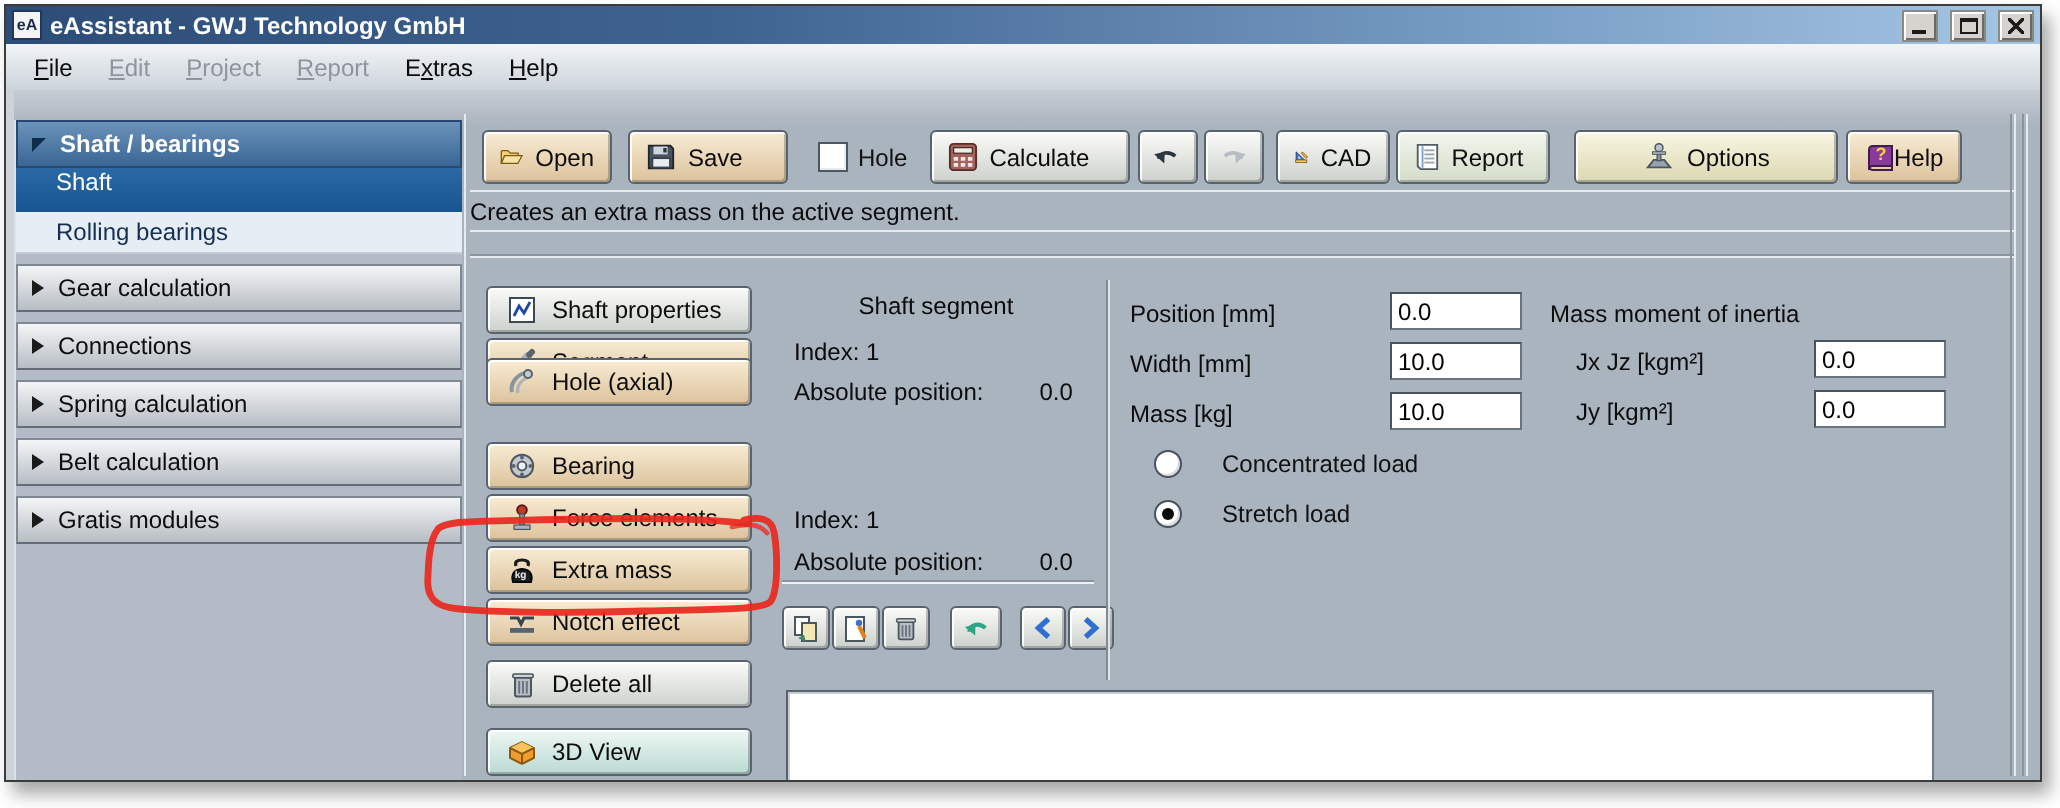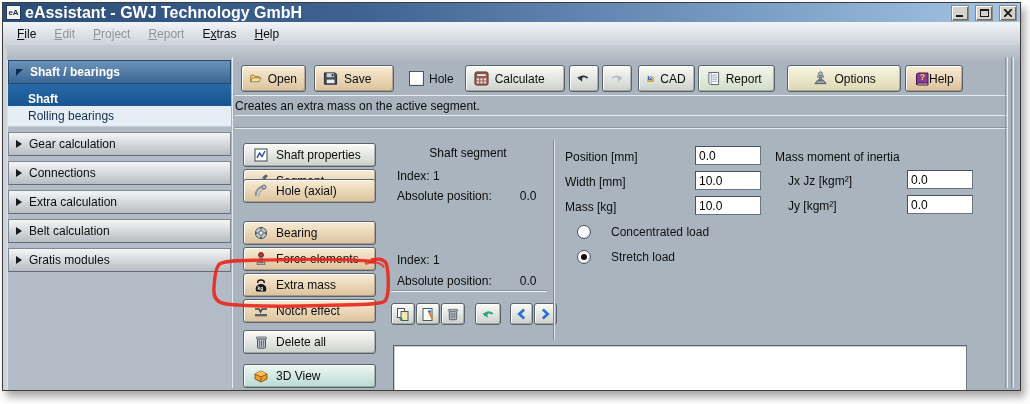--- a/index.html
+++ b/index.html
@@ -4,38 +4,38 @@
 <style>
   html,body{margin:0;padding:0;}
   body{width:1030px;height:404px;background:#ffffff;font-family:"Liberation Sans",sans-serif;position:relative;overflow:hidden;font-size:12px;color:#111;}
   .window{position:absolute;left:2px;top:2px;width:1017px;height:387px;border:1px solid #3c3c3c;background:#aab4bf;
           box-shadow:inset 1px 1px 0 #e9e9e3,4px 6px 8px rgba(110,110,110,.6);}
   
   .titlebar{position:absolute;left:0;top:0;right:0;height:19px;background:linear-gradient(to right,#2c4d77 0%,#3f6391 35%,#7ba0c6 75%,#a6c6e4 100%);
             display:flex;align-items:center;padding:0 3px;gap:4px;}
   .app-icon{width:13px;height:13px;background:#f4f4f4;border:1px solid #23375a;display:flex;align-items:center;justify-content:center;
             font-size:8px;font-weight:bold;color:#1a2a4a;flex:0 0 auto;}
-  .title-text{color:#fff;font-weight:bold;font-size:16px;white-space:nowrap;flex:1;}
+  .title-text{color:#fff;font-weight:bold;font-size:12px;white-space:nowrap;flex:1;}
   .winbtn{width:16px;height:14px;background:#d6d3ce;border:1px solid #8a8a84;box-shadow:inset 1px 1px 0 #ffffff,inset -1px -1px 0 #6a6a66;
           display:flex;align-items:center;justify-content:center;margin-left:2px;}
   
   .menubar{position:absolute;left:0;top:19px;right:0;height:23px;background:linear-gradient(#f1f4f7,#ccd3da);
            border-bottom:1px solid #97a1ab;display:flex;align-items:center;padding-left:5px;}
   .menu-item{padding:3px 9px;color:#0c0c0c;cursor:default;}
   .menu-item .mn{text-decoration:underline;}
   .menu-item.disabled{color:#8f959c;}
   
   .bodyarea{position:absolute;left:0;top:42px;right:0;bottom:0;background:linear-gradient(#c6ccd3 0,#aab4bf 18px);overflow:hidden;}
   .leftstrip{position:absolute;left:0;top:0;bottom:0;width:4px;background:#ccd2d8;}
   
   .sidebar{position:absolute;left:4px;top:15px;width:223px;bottom:0;background:#b3bcc6;border-left:1px solid #dde2e6;}
   .sb-open{height:22px;background:linear-gradient(#6b92ba,#3a6695);border:1px solid #28496f;color:#fff;font-weight:bold;
            display:flex;align-items:center;gap:7px;padding-left:7px;}
   .tri-open{width:0;height:0;border-top:7px solid #0e2c4c;border-right:7px solid transparent;}
-  .sb-shaft{height:22px;background:linear-gradient(#2a69a6,#175590);color:#fff;font-weight:bold;display:flex;align-items:flex-end;padding-left:20px;}
+  .sb-shaft{height:22px;background:linear-gradient(#2a69a6,#175590);color:#fff;font-weight:normal;display:flex;align-items:flex-start;padding-left:20px;}
   .sb-sub{height:20px;background:#e7edf4;color:#142f52;display:flex;align-items:center;padding-left:20px;border-bottom:1px solid #c2ccd6;}
   .sb-col{height:22px;margin-top:5px;background:linear-gradient(#f4f5f6,#b7bdc4);border:1px solid #7f8893;border-bottom-color:#636c77;
           color:#0d0d0d;display:flex;align-items:center;gap:7px;padding-left:7px;}
   .tri-closed{width:0;height:0;border-left:6px solid #1a1a1a;border-top:4px solid transparent;border-bottom:4px solid transparent;}
   
   .btn{border:1px solid #59636d;border-radius:3px;box-shadow:inset 1px 1px 0 rgba(255,255,255,.9),inset -1px -1px 0 rgba(80,80,80,.35);
        display:flex;align-items:center;gap:6px;padding:0 8px;font-size:12px;color:#0d0d0d;cursor:default;box-sizing:border-box;}
   .tan{background:linear-gradient(#f8ecd4,#dcc29c);}
   .graybtn{background:linear-gradient(#fbfbf8,#ccd1cc);}
   .greenbtn{background:linear-gradient(#f2f6ec,#d3ddc9);}
@@ -129,21 +129,21 @@
       <div class="sb-col">
         <span class="tri-closed"></span>
         <span>Gear calculation</span>
       </div>
       <div class="sb-col">
         <span class="tri-closed"></span>
         <span>Connections</span>
       </div>
       <div class="sb-col">
         <span class="tri-closed"></span>
-        <span>Extra calculation</span>
+        <span>Spring calculation</span>
       </div>
       <div class="sb-col">
         <span class="tri-closed"></span>
         <span>Belt calculation</span>
       </div>
       <div class="sb-col">
         <span class="tri-closed"></span>
         <span>Gratis modules</span>
       </div>
     </div>
@@ -221,21 +221,21 @@
             <g stroke="#9aa6b0">
               <line x1="5.6" y1="4.4" x2="11" y2="4.4"></line>
               <line x1="5.6" y1="6.6" x2="11" y2="6.6"></line>
               <line x1="5.6" y1="8.8" x2="11" y2="8.8"></line>
               <line x1="5.6" y1="11" x2="11" y2="11"></line>
             </g>
           </svg>
         <span>Report</span>
       </div>
       <div class="sep" style="width:12px"></div>
-      <div class="btn yellowbtn" style="width:114px;justify-content:center">
+      <div class="btn yellowbtn" style="width:132px;justify-content:center">
         <svg width="17" height="15" viewBox="0 0 18 16">
             <path d="M3 13.5 L15 13.5 L11.8 9.5 L6.2 9.5 Z" fill="#98a2ac" stroke="#4c565e"></path>
             <rect x="8" y="3.5" width="2" height="6.5" fill="#8a949e" stroke="#4c565e" stroke-width=".7"></rect>
             <circle cx="9" cy="3" r="2.1" fill="#b9c1c9" stroke="#4c565e" stroke-width=".8"></circle>
             <rect x="5.5" y="5.2" width="7" height="1.4" fill="#a8b2bc" stroke="#4c565e" stroke-width=".5"></rect>
           </svg>
         <span>Options</span>
       </div>
       <div class="sep" style="width:4px"></div>
       <div class="btn tan" style="width:58px">

